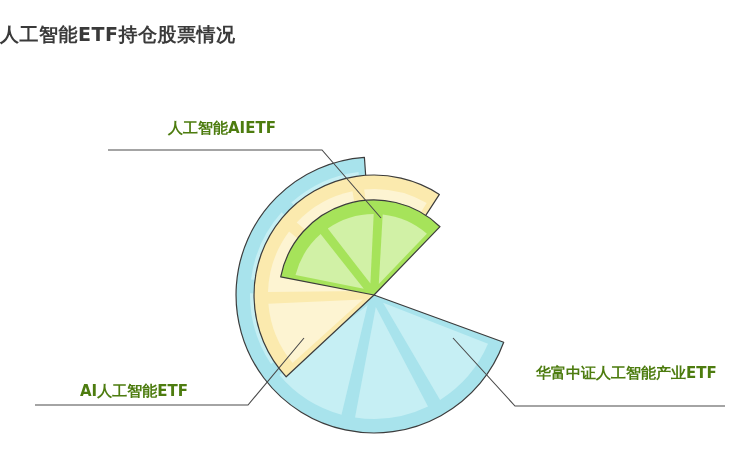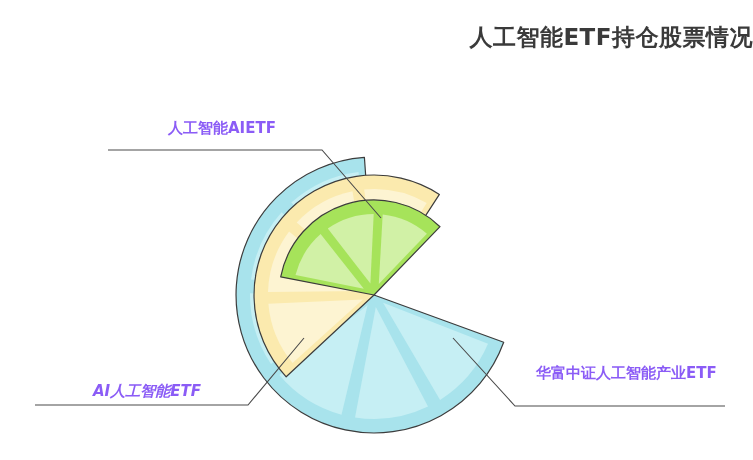--- a/index.html
+++ b/index.html
@@ -1,23 +1,23 @@
 <!DOCTYPE html>
 <html><head>
 <meta charset="utf-8">
 <style>
   html, body { margin: 0; padding: 0; background: #ffffff; }
   body { width: 753px; height: 460px; position: relative; overflow: hidden;
          font-family: "DejaVu Sans", "Liberation Sans", sans-serif; }
-  .title { position: absolute; left: 0; right: 0; top: 22px; text-align: right;
-           font-size: 23px; font-weight: bold; color: #3a3a3a; letter-spacing: 0.5px; }
+  .title { position: absolute; left: 0; right: 0; top: 22px; text-align: left;
+           font-size: 19px; font-weight: bold; color: #3a3a3a; letter-spacing: 0.5px; }
   svg.chart { position: absolute; left: 0; top: 0; }
-  .label { position: absolute; font-size: 15px; font-weight: bold; color: #8b5cf6; line-height: 20px; }
+  .label { position: absolute; font-size: 15px; font-weight: bold; color: #4d7c0f; line-height: 20px; }
   .label-green { left: 168px; top: 118px; }
-  .label-yellow { left: 93px; top: 381px; font-style: italic; }
+  .label-yellow { left: 80px; top: 381px; }
   .label-blue { left: 536px; top: 363px; width: 190px; }
 </style>
 </head>
 <body>
 
 <div class="title">人工智能ETF持仓股票情况</div>
 
 <svg class="chart" width="753" height="460" viewBox="0 0 753 460">
   <defs>
     <filter id="soft" x="-10%" y="-10%" width="120%" height="120%">

